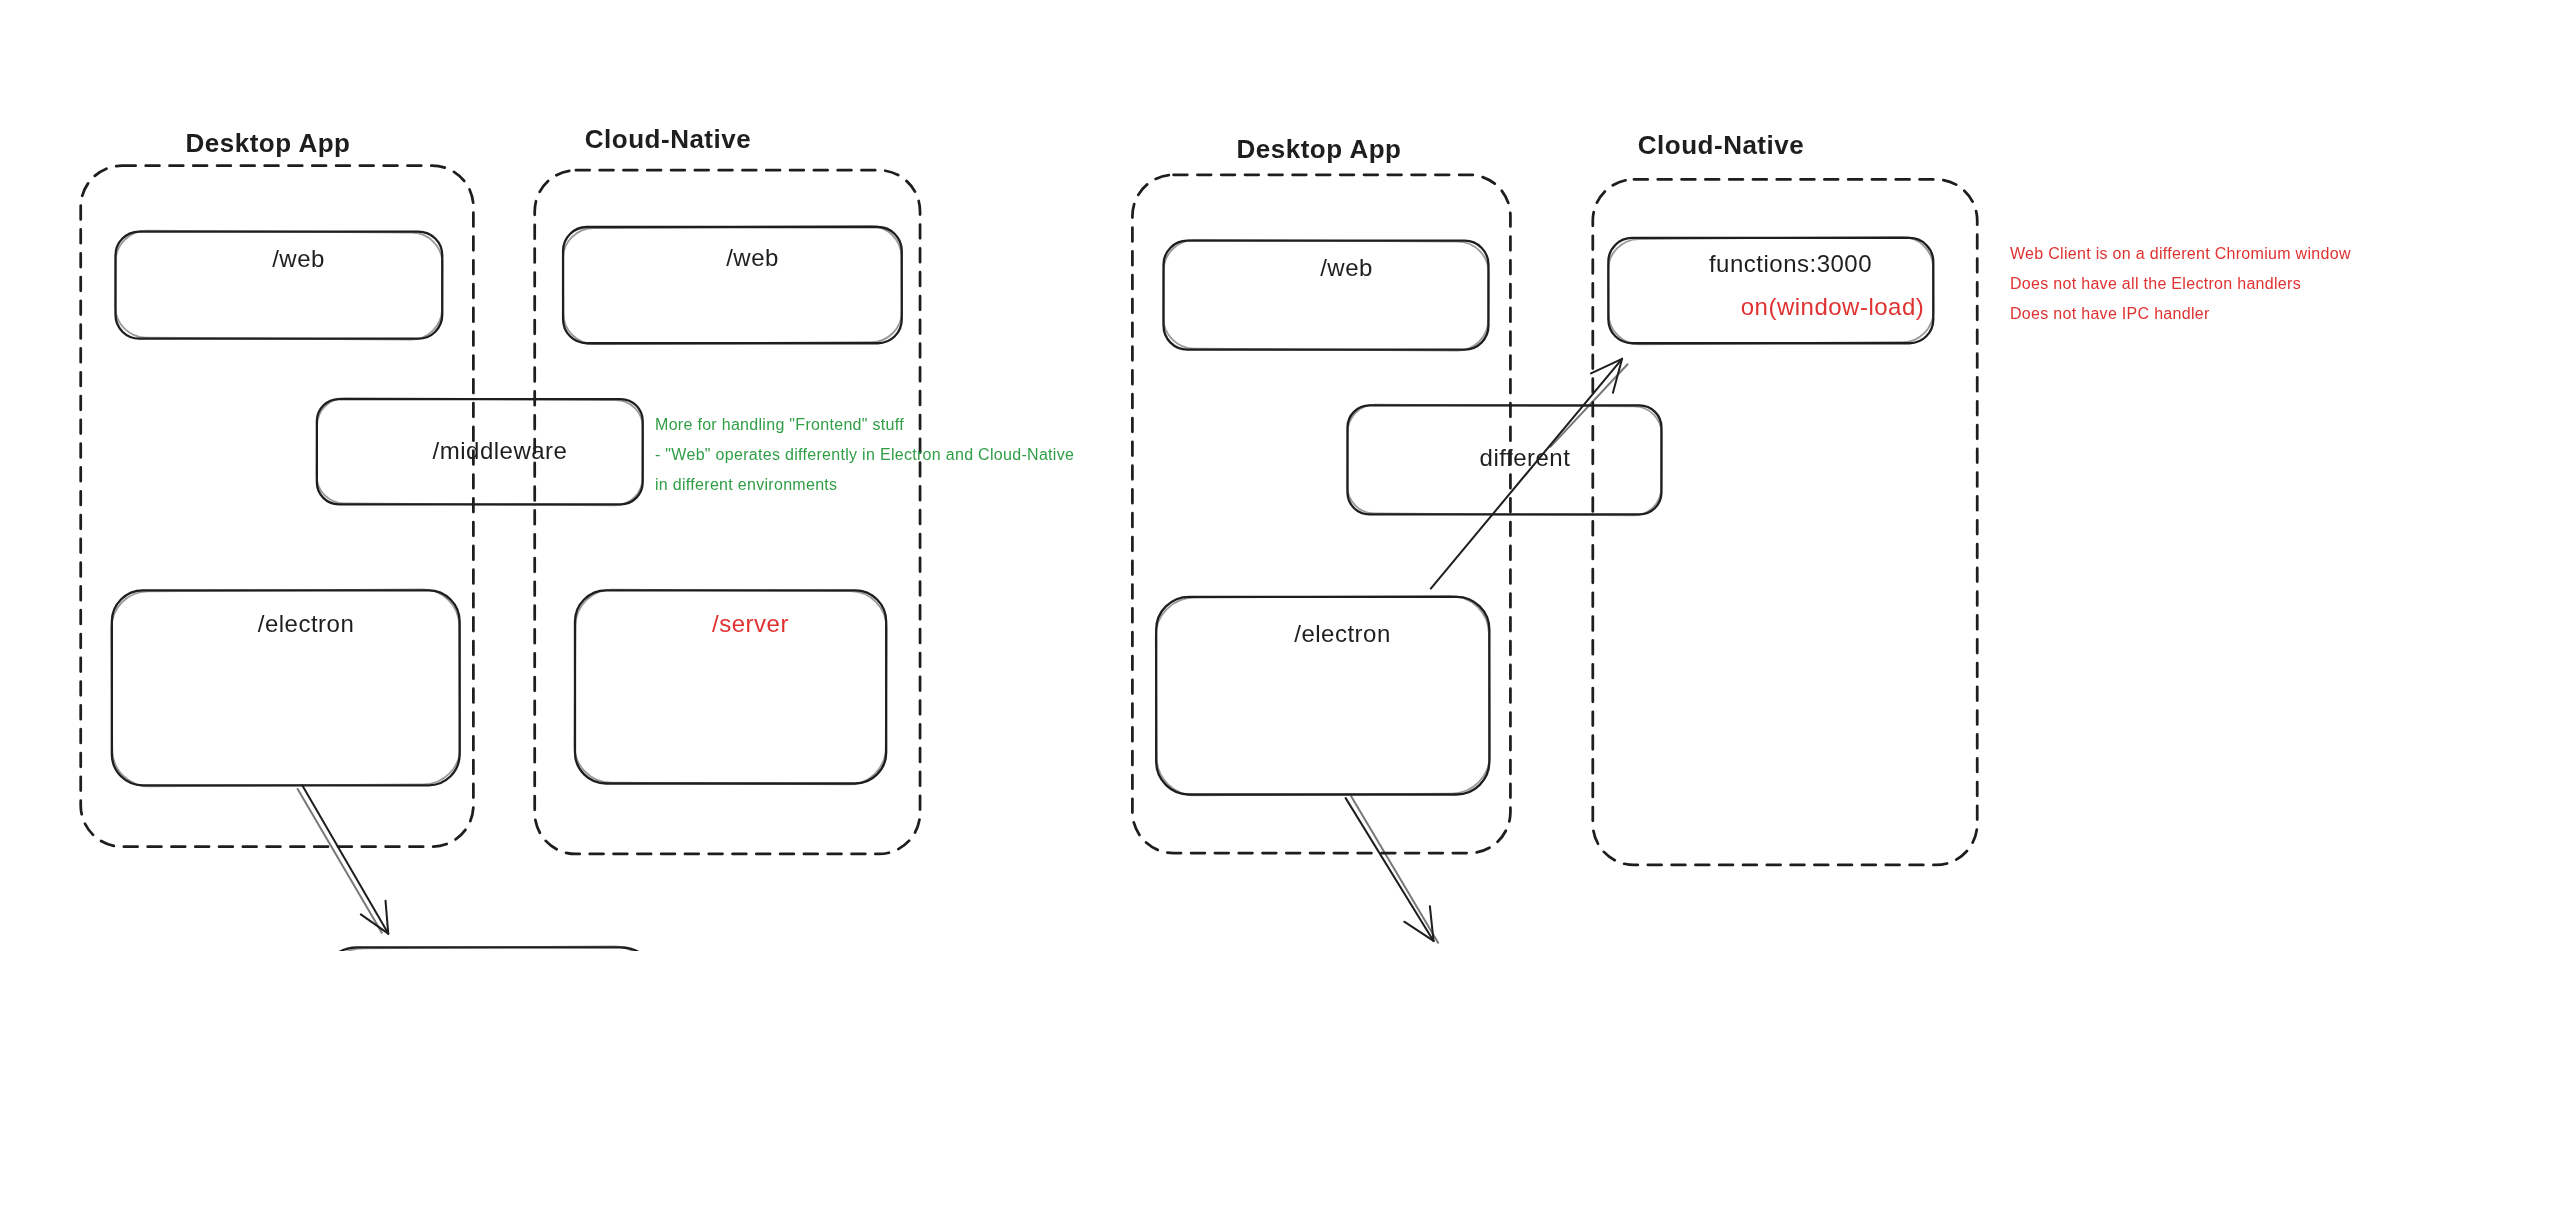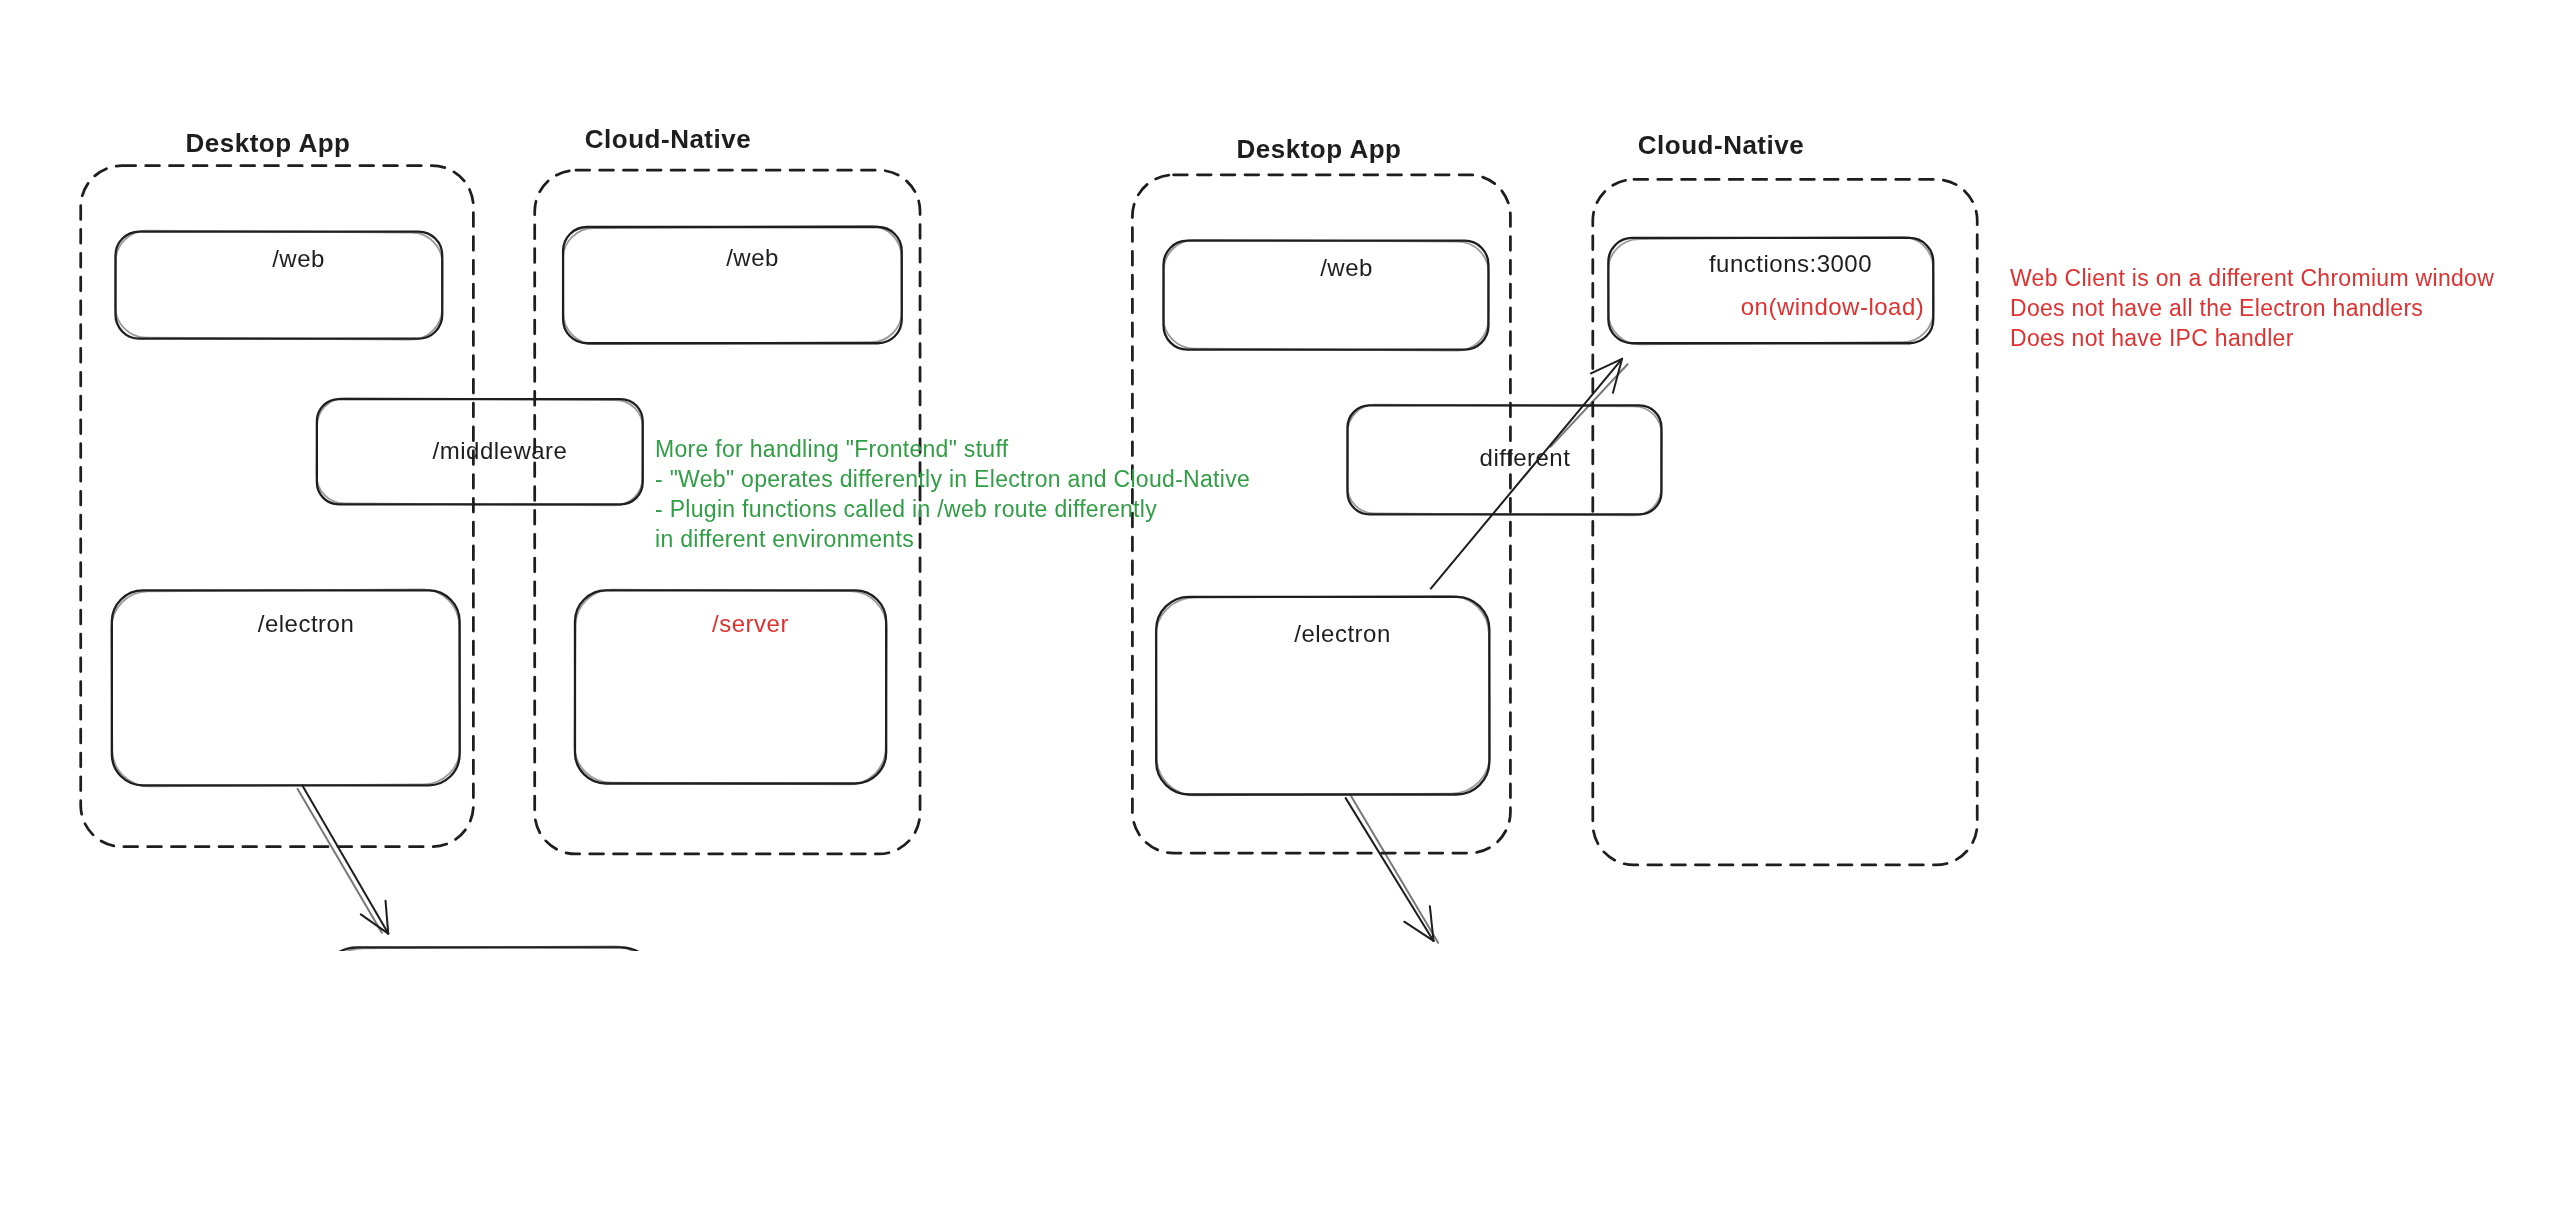--- a/index.html
+++ b/index.html
@@ -8,21 +8,21 @@
     width:2576px;height:951px;
     background:#ffffff;
     font-family:Liberation Sans, sans-serif;
     color:#1e1e1e;
     overflow:hidden;
   }
   svg.layer{position:absolute;left:0;top:0;}
   .txt{position:absolute;white-space:nowrap;}
   .title{font-size:26px;font-weight:700;letter-spacing:0.5px;text-align:center;}
   .label{font-size:24px;font-weight:500;letter-spacing:0.5px;text-align:center;padding-left:20px;}
-  .note{font-size:23px;font-weight:500;letter-spacing:0.3px;line-height:30px;margin-top:24px;}
+  .note{font-size:16px;font-weight:500;letter-spacing:0.3px;line-height:30px;}
   .green{color:#2f9e44;}
   .red{color:#e03131;}
 </style>
 </head>
 <body>
 
 <div class="canvas">
 
   <svg class="layer" width="2576" height="1232" viewBox="0 0 2814 1346">
     <g stroke="#1e1e1e" fill="none" stroke-linecap="round" stroke-linejoin="round">
@@ -100,21 +100,20 @@
 
   <div class="txt label" style="left:112px;top:610px;width:348px;">/electron</div>
 
   <div class="txt label red" style="left:575px;top:610px;width:311px;">/server</div>
 
   <div class="txt label" style="left:320px;top:972px;width:337px;">/plugins</div>
 
   <div class="txt note green" style="left:655px;top:410px;">
     <div>More for handling "Frontend" stuff</div>
     <div>- "Web" operates differently in Electron and Cloud-Native</div>
-    <div>- Plugin functions called in /web route differently</div>
     <div>in different environments</div>
   </div>
 
   <div class="txt title" style="left:1200px;top:134px;width:238px;">Desktop App</div>
 
   <div class="txt title" style="left:1602px;top:130px;width:238px;">Cloud-Native</div>
 
   <div class="txt label" style="left:1164px;top:254px;width:325px;">/web</div>
 
   <div class="txt label" style="left:1608px;top:250px;width:325px;">functions:3000</div>

